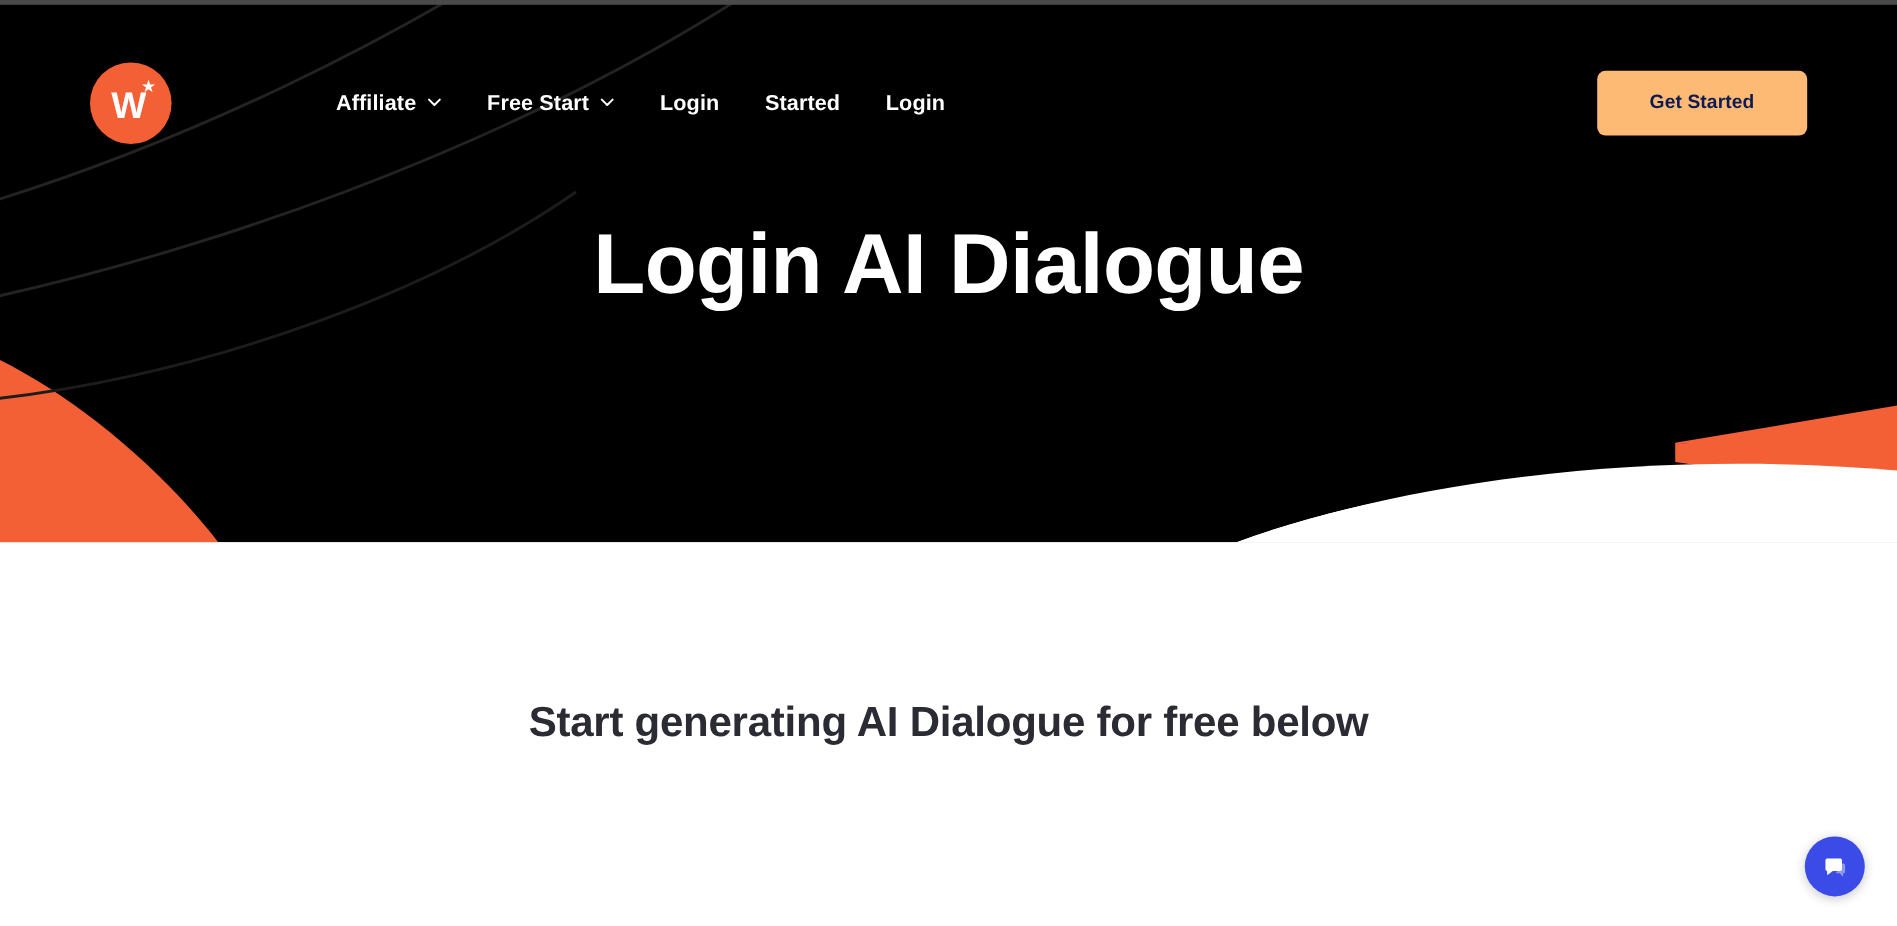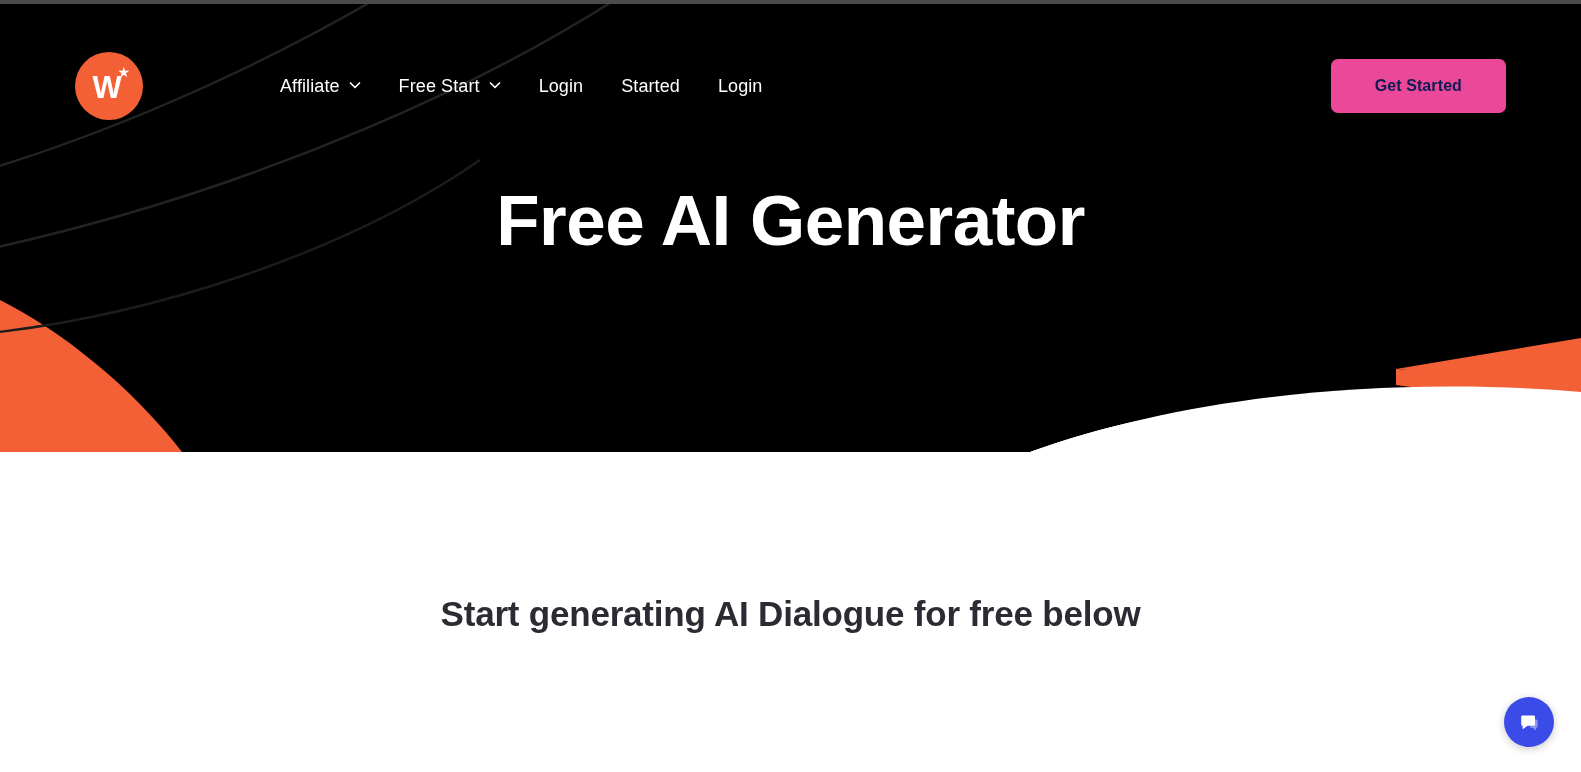--- a/index.html
+++ b/index.html
@@ -63,32 +63,32 @@
   }
 
   .nav-links {
     display:flex; align-items:center;
     gap:0px;
     margin-left:118px;
   }
   .nav-item {
     display:flex; align-items:center; gap:9px;
     color:#ffffff;
-    font-size:18px; font-weight:400;
+    font-size:18px; font-weight:700;
     padding:10px 19px;
     cursor:pointer;
     white-space:nowrap;
     letter-spacing:0.1px;
   }
   .chev { display:inline-block; width:12px; height:12px; position:relative; top:-1px; }
   .chev svg { display:block; }
 
   .nav-cta {
     margin-left:auto;
-    background:#ec4899;
+    background:#fdba74;
     color:#0d1b54;
     font-size:16px; font-weight:700;
     border:none;
     border-radius:7px;
     padding:18px 44px;
     cursor:pointer;
     white-space:nowrap;
     font-family:"Liberation Sans", sans-serif;
     letter-spacing:.1px;
   }
@@ -110,21 +110,21 @@
   
   .content {
     position:absolute;
     top:452px; left:0;
     width:1581px; height:320px;
     background:#ffffff;
     z-index:20;
   }
   .section-heading {
     position:absolute;
-    top:142px; left:0; width:1581px;
+    top:130px; left:0; width:1581px;
     text-align:center;
     font-size:35px;
     font-weight:700;
     color:#2b2b33;
     letter-spacing:-0.2px;
   }
   .section-sub {
     position:absolute;
     top:238px; left:50%;
     transform:translateX(-50%);
@@ -213,21 +213,21 @@
         <div class="nav-item">
           <span>Login</span>
         </div>
 
       </div>
 
       <button class="nav-cta">Get Started</button>
     </nav>
 
     <h1 class="hero-title">
-      <span>Free AI Generator</span><br>
+      <span>Login AI Dialogue</span><br>
     </h1>
   </section>
 
   <section class="content">
     <h2 class="section-heading">Start generating AI Dialogue for free below</h2>
   </section>
 
   <div class="chat-widget">
     <span>
       <svg width="26" height="26" viewBox="0 0 26 26">

